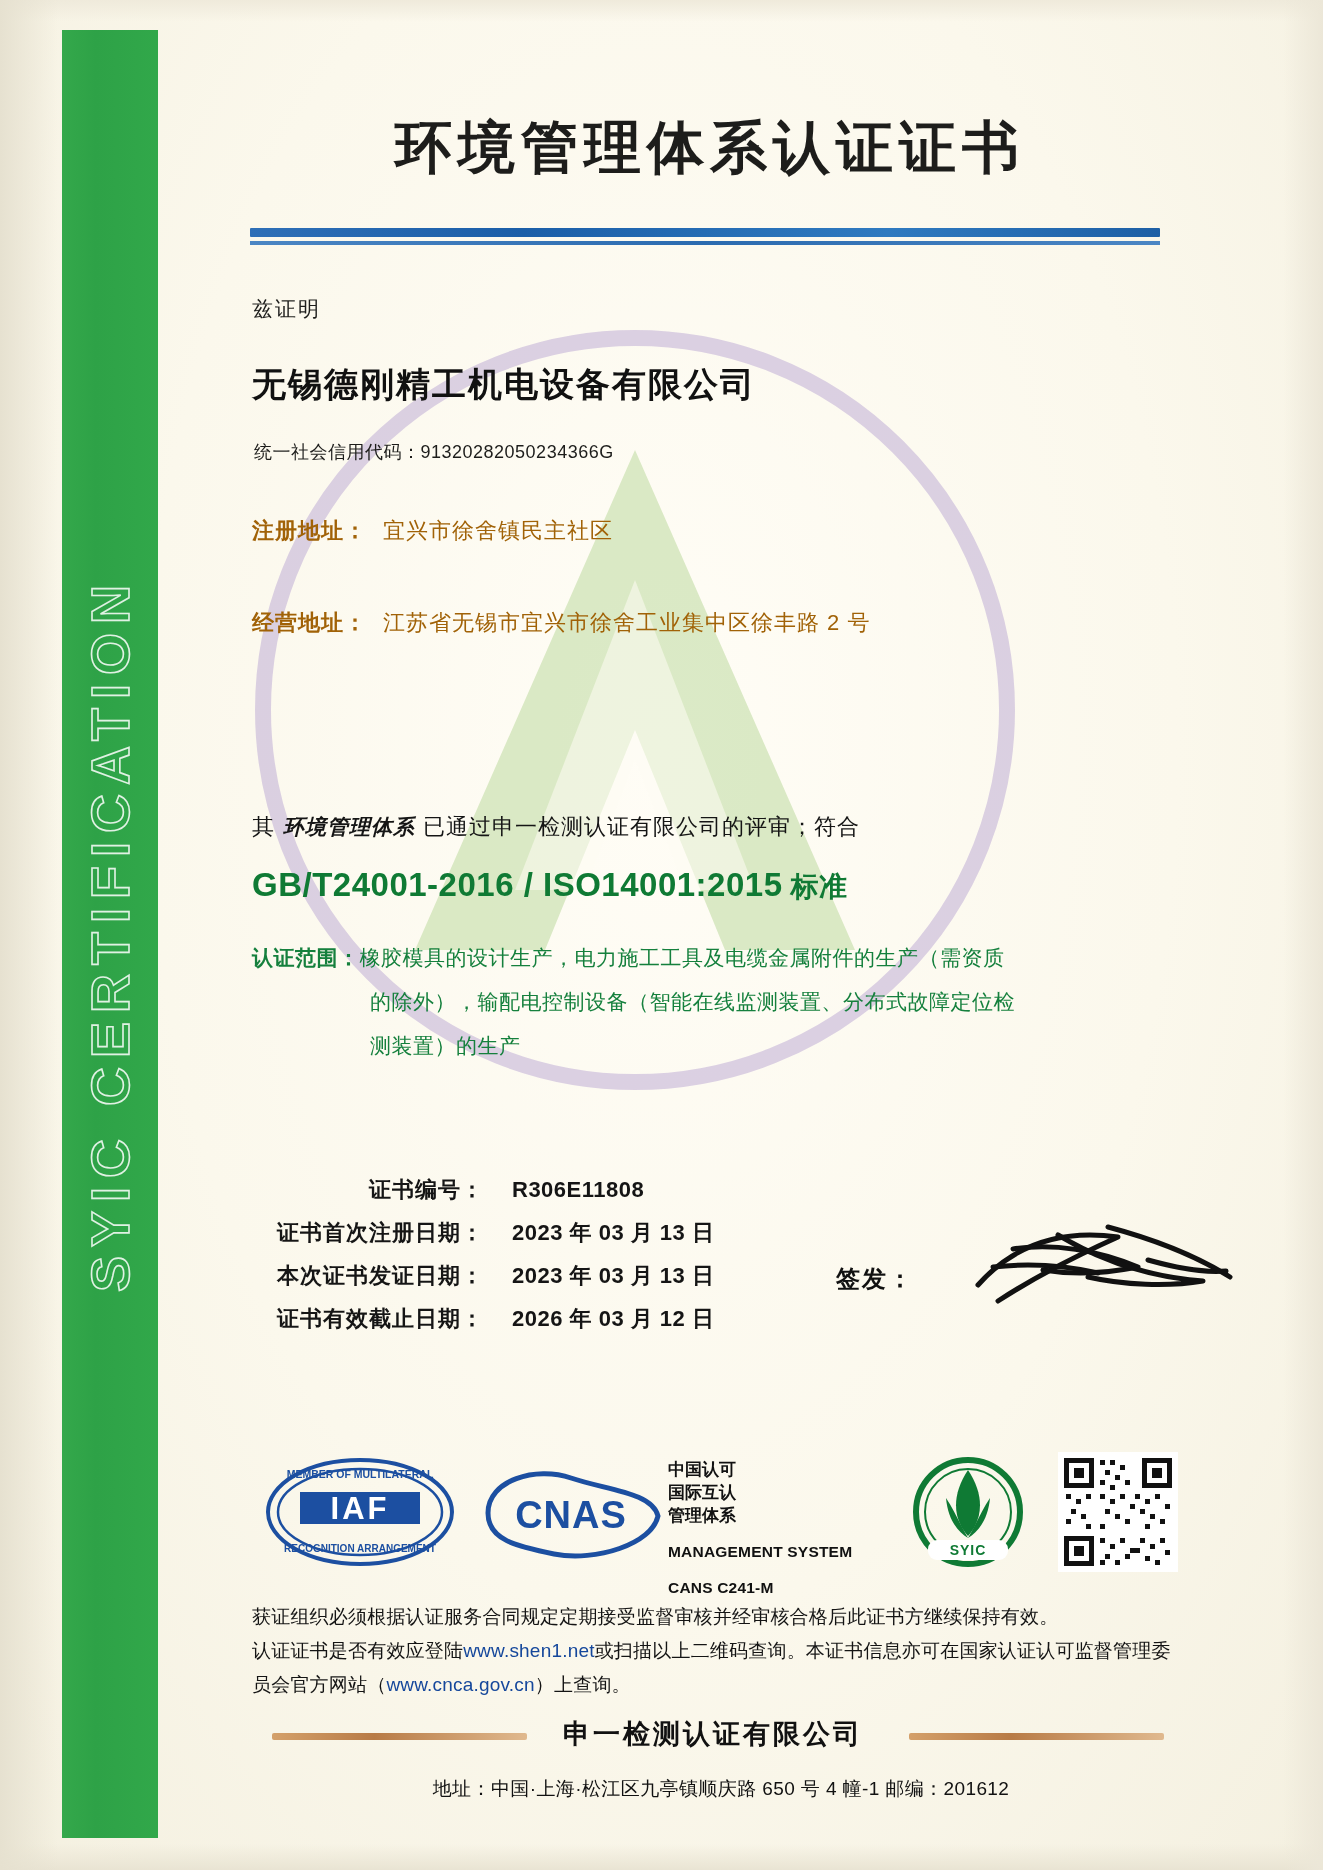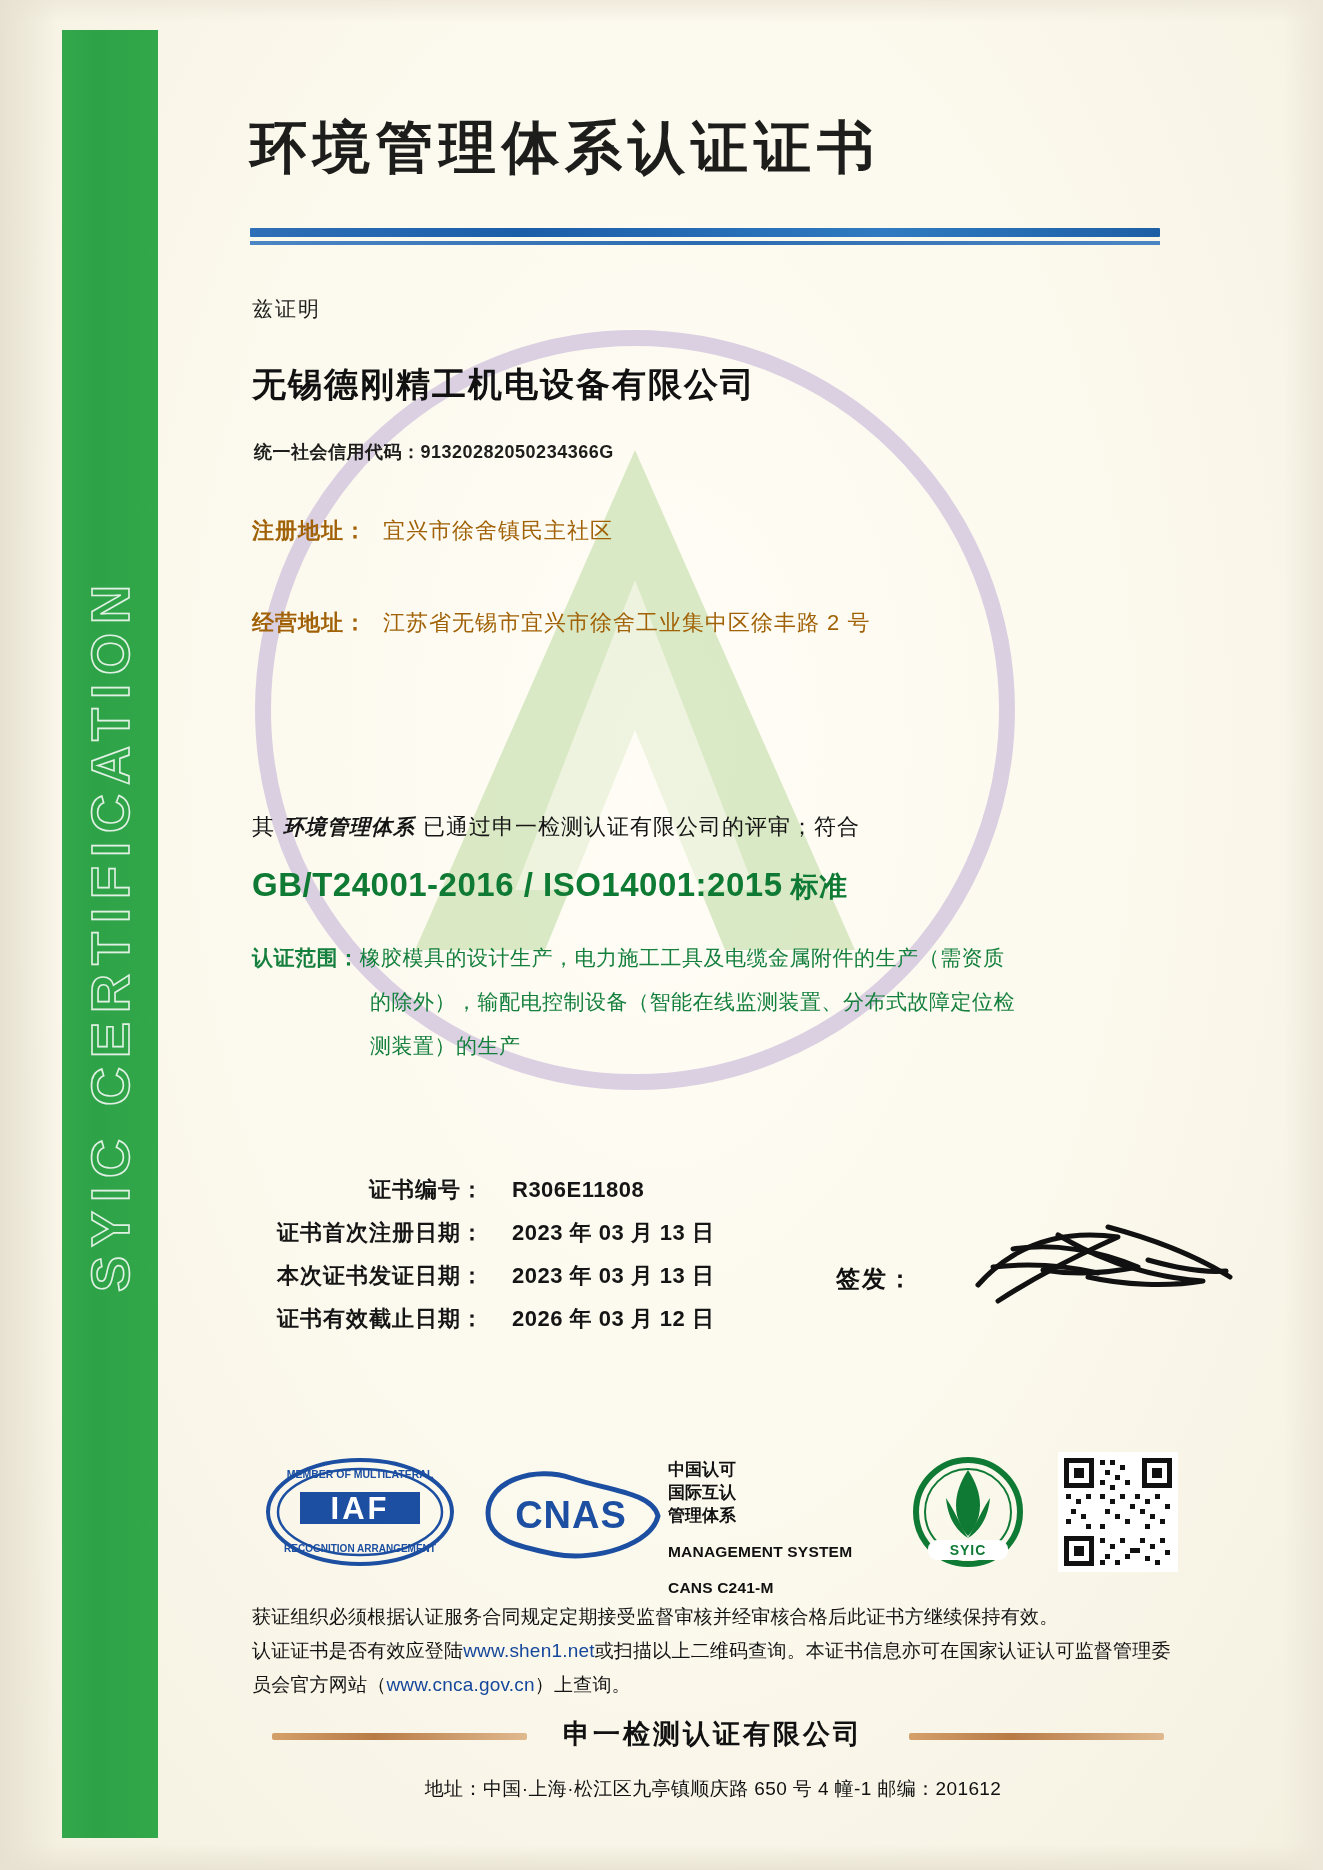--- a/index.html
+++ b/index.html
@@ -90,20 +90,21 @@
     top: 0;
     width: 1010px;
     height: 1870px;
   }
 
   .title {
     position: absolute;
     left: 2px;
     top: 110px;
     width: 920px;
+    text-align: center;
     font-size: 57px;
     font-weight: 700;
     letter-spacing: 6px;
     color: #1d1d1b;
     font-family: "DejaVu Sans", "Liberation Sans", sans-serif;
   }
 
   .rule-wrap {
     position: absolute;
     left: 2px;
@@ -141,21 +142,21 @@
     color: #111;
   }
 
   .credit-code {
     position: absolute;
     left: 6px;
     top: 440px;
     font-size: 18px;
     color: #1d1d1b;
     letter-spacing: 0.5px;
-    font-weight: 700;
+    font-weight: 400;
   }
 
   .addr-row {
     position: absolute;
     font-size: 22px;
     color: #a16207;
     letter-spacing: 1px;
   }
   .addr-row .k {
     font-weight: 700;
@@ -314,21 +315,21 @@
     top: 1716px;
     width: 930px;
     text-align: center;
     font-size: 27px;
     font-weight: 700;
     letter-spacing: 3px;
     color: #111;
   }
   .footer-addr {
     position: absolute;
-    left: 0;
+    left: 8px;
     top: 1776px;
     width: 930px;
     text-align: center;
     font-size: 19px;
     color: #111;
     letter-spacing: 0.4px;
   }
 </style>
 </head>
 <body>

